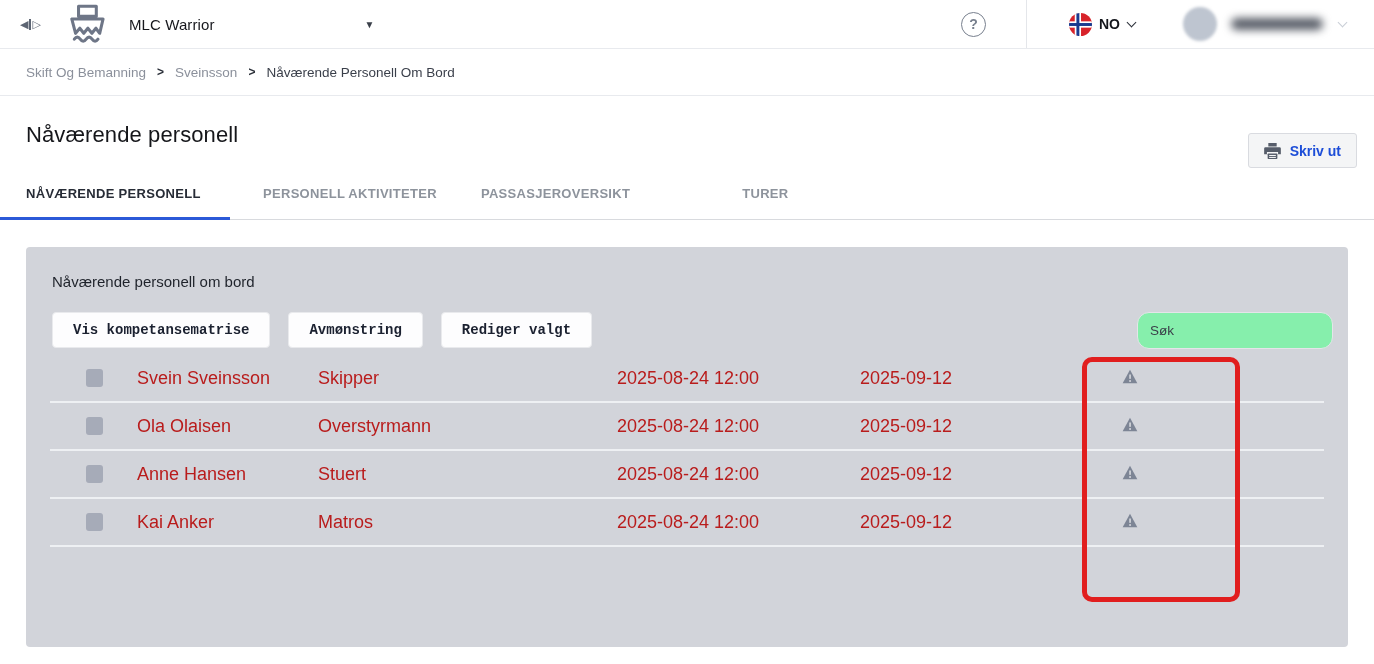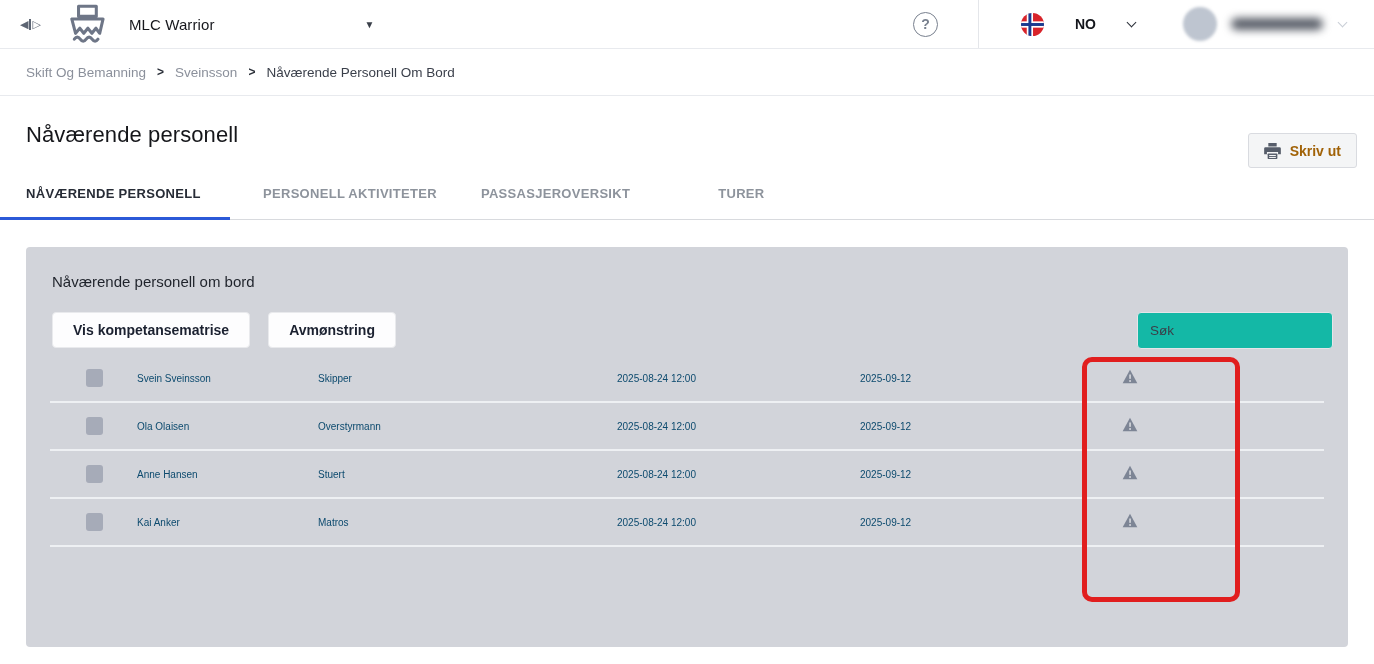--- a/index.html
+++ b/index.html
@@ -12,73 +12,73 @@
   .collapse-toggle { display:flex; align-items:center; margin-left:20px; color:#5d6573; cursor:pointer; }
   .collapse-toggle .tri { font-size:11px; line-height:1; }
   .collapse-toggle .bar { width:2px; height:11px; background:#5d6573; margin:0 1px; }
   .boat-wrap { margin-left:24px; display:flex; align-items:center; }
   .vessel-name { margin-left:20px; font-size:15px; font-weight:500; color:#17181d; letter-spacing:.1px; }
   .vessel-caret { margin-left:150px; font-size:10px; color:#3a3f49; }
   .topbar-right { position:absolute; right:0; top:0; height:48px; display:flex; align-items:center; }
   .help-btn { width:25px; height:25px; border:1.6px solid #78808e; border-radius:50%; color:#78808e;
               font-size:14px; font-weight:700; display:flex; align-items:center; justify-content:center; }
   .tb-divider { width:1px; height:48px; background:#e4e6ea; margin:0 0 0 40px; }
-  .lang { display:flex; align-items:center; margin-left:42px; cursor:pointer;gap:24px; }
+  .lang { display:flex; align-items:center; margin-left:42px; cursor:pointer; }
   .lang-code { margin-left:7px; font-size:14px; font-weight:700; color:#14161c; }
   .chev { width:7px; height:7px; border-right:1.6px solid #2a2f38; border-bottom:1.6px solid #2a2f38;
           transform:rotate(45deg); margin:-3px 0 0 8px; }
   .user { display:flex; align-items:center; margin-left:48px; margin-right:28px; cursor:pointer; }
   .avatar { width:34px; height:34px; border-radius:50%; background:#bec5d0; filter:blur(1.5px); }
   .user-name-blur { width:92px; height:12px; border-radius:6px; background:#575c66; filter:blur(4px); margin-left:14px; }
   .chev.faint { border-color:#c9ced6; margin-left:16px; }
 
   
   .breadcrumb { height:48px; display:flex; align-items:center; padding-left:26px;
                 border-top:1px solid #e8eaee; border-bottom:1px solid #e8eaee; font-size:13.5px; }
   .crumb { color:#8b909b; }
   .crumb.current { color:#3a3f4a; }
   .crumb-sep { color:#2a2f38; font-weight:700; font-size:12px; margin:0 11px; }
 
   
   .page-title { margin:26px 0 0 26px; font-size:22px; font-weight:500; color:#15161a; letter-spacing:.1px; }
   .print-btn { position:absolute; top:133px; right:17px; height:35px; padding:0 15px;
                background:#f4f5f6; border:1px solid #d9dbe0; border-radius:3px;
                display:flex; align-items:center; gap:9px; cursor:pointer; }
-  .print-btn span { font-size:14px; font-weight:700; color:#a16207; }
+  .print-btn span { font-size:14px; font-weight:700; color:#1d4ed8; }
 
   
   .tabs { margin-top:38px; height:34px; border-bottom:1px solid #d8dade; display:flex; }
   .tab { position:relative; font-size:13px; font-weight:700; letter-spacing:.3px; color:#8d939c;
          display:flex; align-items:flex-start; cursor:pointer; white-space:nowrap; }
   .tab.t1 { width:230px; padding-left:26px; }
   .tab.t2 { margin-left:33px; }
   .tab.t3 { margin-left:44px; }
-  .tab.t4 { margin-left:88px;text-align:right; }
+  .tab.t4 { margin-left:112px;text-align:right; }
   .tab.active { color:#272c36; }
   .tab.active::after { content:""; position:absolute; left:0; right:0; bottom:-1px; height:3px; background:#2b59d8; }
 
   
   .panel { position:relative; margin:27px 26px 0; height:400px; background:#d2d4da; border-radius:4px; }
   .panel-heading { padding:26px 0 0 26px; font-size:15px; color:#1f232b; }
   .btn-row { margin:22px 0 0 26px; display:flex; gap:18px; }
   .panel-btn { height:36px; padding:2px 20px; background:#fdfdfe; border:1px solid #e9eaed; border-radius:4px;
-               font-family:Liberation Sans, sans-serif; font-size:14px; font-weight:700; color:#1b2130; cursor:pointer; }
-  .search-input { position:absolute; top:65px; right:15px; width:196px; height:37px; background:#14b8a6;
-                  border:1px solid #e4e5e9; border-radius:4px; padding:0 12px;
+               font-family:Liberation Mono, monospace; font-size:14px; font-weight:700; color:#1b2130; cursor:pointer; }
+  .search-input { position:absolute; top:65px; right:15px; width:196px; height:37px; background:#86efac;
+                  border:1px solid #e4e5e9; border-radius:12px; padding:0 12px;
                   font-family:"Liberation Sans",sans-serif; font-size:13.5px; color:#2b2f38; }
   .search-input::placeholder { color:#3a3f49; opacity:1; }
 
   
   .tbl { margin:7px 24px 0; }
   .trow { display:grid; grid-template-columns:87px 128px 53px 117px 182px 243px 236px 144px 1fr;
           align-items:center; border-bottom:2px solid #eef0f3; }
   .trow.head { height:47px; }
   .trow.body { height:48px; }
   .th { font-size:11px; font-weight:700; color:#394050; letter-spacing:.4px; white-space:nowrap; }
-  .td { font-size:10px; color:#0c4a6e; white-space:nowrap; }
+  .td { font-size:18px; color:#b91c1c; white-space:nowrap; }
   .cb-cell { padding-left:36px; }
   .checkbox { width:17px; height:18px; background:#a6abb8; border-radius:3px; cursor:pointer; }
   .warn-cell { padding-left:26px; }
 
   
   .highlight-box { position:absolute; left:1056px; top:110px; width:158px; height:245px;
                    border:5px solid #e11e1e; border-radius:10px; pointer-events:none; }
 </style>
 </head>
 <body>
@@ -154,20 +154,21 @@
     <div class="tab t3">PASSASJEROVERSIKT</div>
     <div class="tab t4">TURER</div>
   </div>
 
   <div class="panel">
     <div class="panel-heading">Nåværende personell om bord</div>
 
     <div class="btn-row">
       <button class="panel-btn">Vis kompetansematrise</button>
       <button class="panel-btn">Avmønstring</button>
+      <button class="panel-btn">Rediger valgt</button>
     </div>
 
     <input class="search-input" type="text" placeholder="Søk" style="">
 
     <div class="tbl">
 
 
       <div class="trow body">
         <div class="cb-cell">
             <div class="checkbox"></div>

